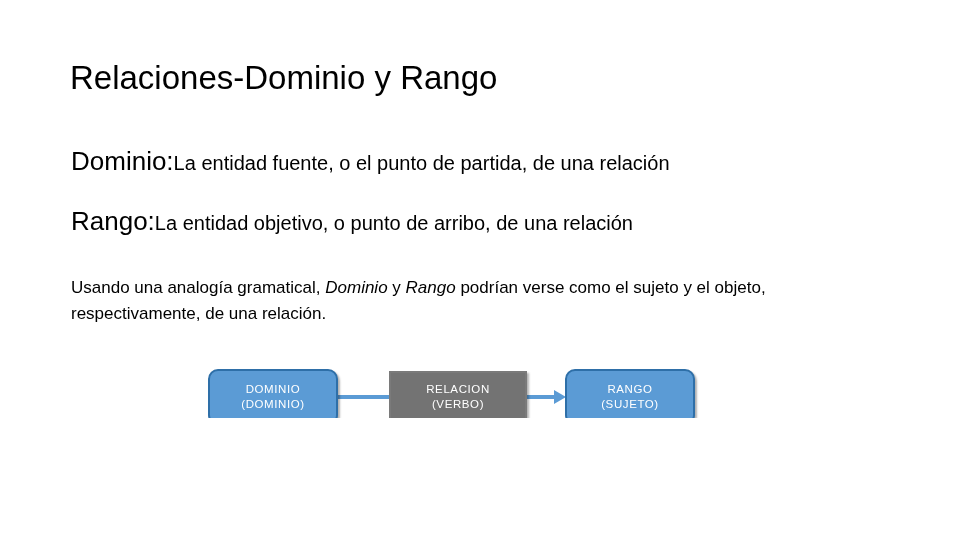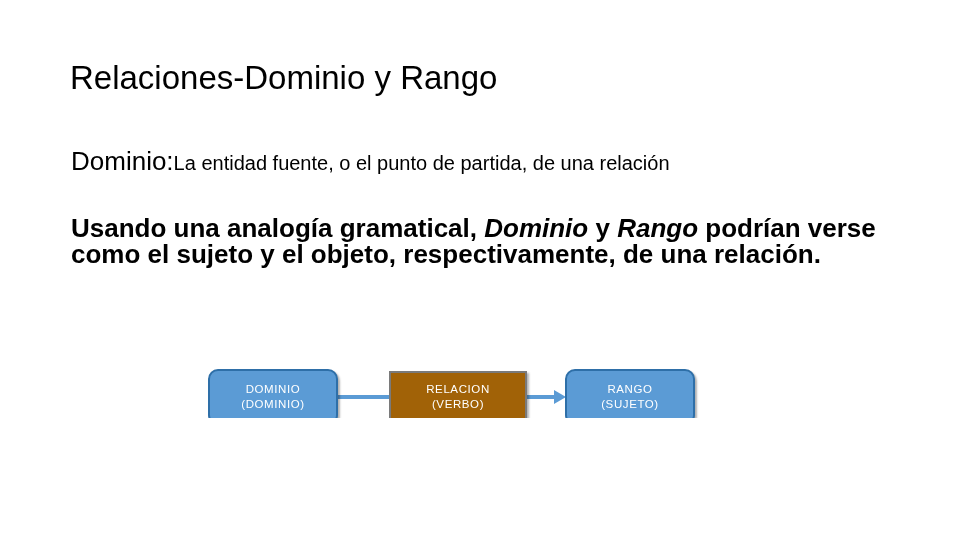--- a/index.html
+++ b/index.html
@@ -54,25 +54,24 @@
     font-weight: 400;
   }
   .lead-rest {
     font-size: 20px;
     line-height: 32px;
     font-weight: 400;
   }
 
   .para {
     margin-top: 36px;
-    font-size: 26px;
+    font-size: 17px;
     line-height: 26px;
     color: #000000;
     width: 820px;
-    font-weight: bold;
   }
   .para .ital {
     font-style: italic;
   }
 
   
   .diagram {
     position: absolute;
     left: 208px;
     top: 367px;
@@ -103,21 +102,21 @@
     width: 130px;
     background: #5B9BD5;
     border: 2px solid #2E6FA8;
     border-radius: 10px;
   }
   .node-relation {
     left: 181px;
     width: 138px;
     height: 52px;
     top: 4px;
-    background: #a16207;
+    background: #737373;
     border: 2px solid #7A7A7A;
     border-radius: 0px;
   }
   .node-range {
     left: 357px;
     width: 130px;
     background: #5B9BD5;
     border: 2px solid #2E6FA8;
     border-radius: 10px;
   }
@@ -159,20 +158,23 @@
 <div id="slide">
 
   <div class="slide-title">Relaciones-Dominio y Rango</div>
 
   <div class="body-block">
 
     <div class="lead-line">
       <span class="lead-term">Dominio:</span><span class="lead-rest">La entidad fuente, o el punto de partida, de una relación</span>
     </div>
 
+    <div class="lead-line">
+      <span class="lead-term">Rango:</span><span class="lead-rest">La entidad objetivo, o punto de arribo, de una relación</span>
+    </div>
 
     <div class="para"><span>Usando una analogía gramatical, </span><span class="ital">Dominio</span><span> y </span><span class="ital">Rango</span><span> podrían verse como el sujeto y el objeto, respectivamente, de una relación.</span></div>
   </div>
 
   <div class="diagram">
 
     <div class="connector connector-1"></div>
 
     <div class="connector connector-2"></div>
 

